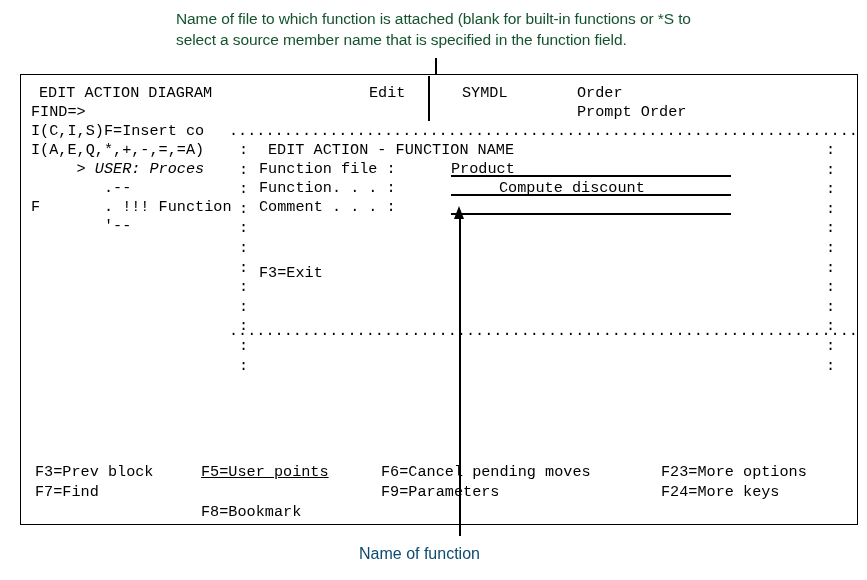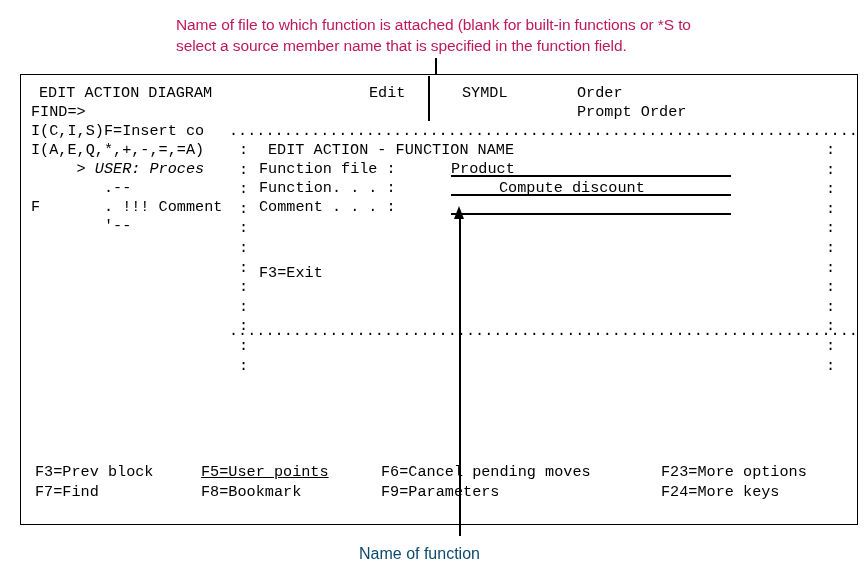--- a/index.html
+++ b/index.html
@@ -13,26 +13,26 @@
     position: relative;
     font-family: "Liberation Sans", sans-serif;
     color: #000000;
     overflow: hidden;
   }
 
   
   #top-caption {
     position: absolute;
     left: 176px;
-    top: 14px;
+    top: 8px;
     width: 600px;
     font-family: "Liberation Sans", sans-serif;
     font-size: 15.5px;
     line-height: 21px;
-    color: #be185d;
+    color: #14532d;
     letter-spacing: -0.1px;
   }
   #bottom-caption {
     position: absolute;
     left: 359px;
     top: 545px;
     font-family: "Liberation Sans", sans-serif;
     font-size: 16px;
     color: #0c4a6e;
   }
@@ -123,21 +123,21 @@
   <div class="trow" style="left:556px; top:28px;">Prompt Order</div>
 
   
   <div class="trow" style="left:10px; top:28px;">FIND=&gt;</div>
 
   
   <div class="trow" style="left:10px; top:47px;">I(C,I,S)F=Insert co</div>
   <div class="trow" style="left:10px; top:66px;">I(A,E,Q,*,+,-,=,=A)</div>
   <div class="trow" style="left:10px; top:85px;font-style:italic;">     &gt; USER: Proces</div>
   <div class="trow" style="left:10px; top:104px;">        .--</div>
-  <div class="trow" style="left:10px; top:123px;">F       . !!! Comment</div>
+  <div class="trow" style="left:10px; top:123px;">F       . !!! Function</div>
   <div class="trow" style="left:10px; top:142px;">        '--</div>
 
   
   <div class="trow" style="left:208px; top:47px;">...........................................................................</div>
 
   
   <div class="trow" style="left:218px; top:66px;">:
 :
 :
 :
@@ -185,21 +185,21 @@
 
   
   <div class="trow" style="left:208px; top:247px;">...........................................................................</div>
 
   
   <div class="trow" style="left:14px; top:388px;">F3=Prev block</div>
   <div class="trow" style="left:180px; top:388px;text-decoration:underline;">F5=User points</div>
   <div class="trow" style="left:360px; top:388px;">F6=Cancel pending moves</div>
   <div class="trow" style="left:640px; top:388px;">F23=More options</div>
   <div class="trow" style="left:14px; top:408px;">F7=Find</div>
-  <div class="trow" style="left:180px; top:408px;">F8=Bookmark</div>
+  <div class="trow" style="left:180px; top:428px;">F8=Bookmark</div>
   <div class="trow" style="left:360px; top:408px;">F9=Parameters</div>
   <div class="trow" style="left:640px; top:408px;">F24=More keys</div>
 
 </div>
 
 <div id="header-divider"></div>
 
 <div class="arrow-line" style="left:459px; top:214px; height:322px;"></div>
 <div class="arrow-head-up" style="left:454px; top:206px;"></div>
 

